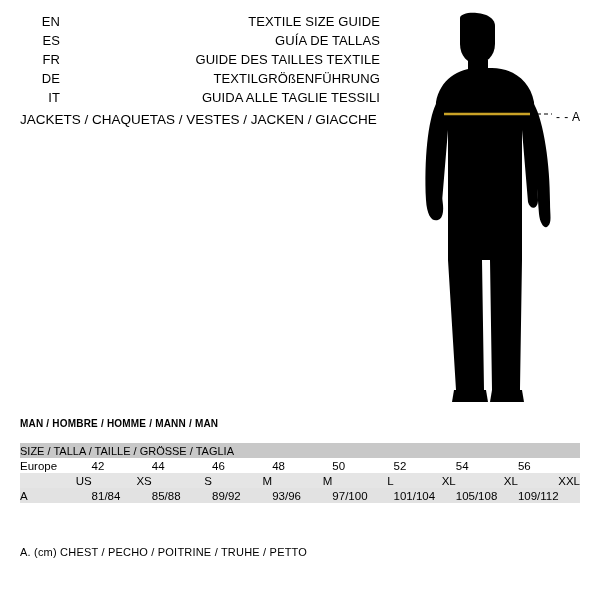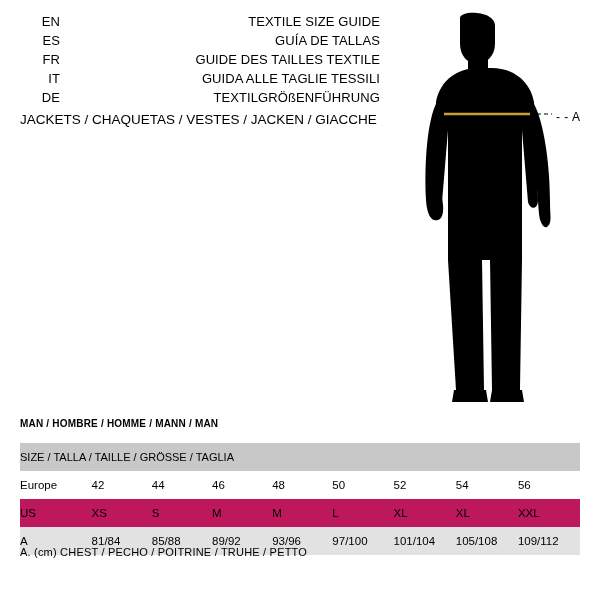--- a/index.html
+++ b/index.html
@@ -90,39 +90,40 @@
   table.size-table {
     position: absolute;
     left: 20px;
     top: 443px;
     width: 560px;
     border-collapse: collapse;
     font-size: 11.5px;
   }
   table.size-table td {
     padding: 0;
-    height: 28px;
+    height: 15px;
     vertical-align: middle;
     white-space: nowrap;
   }
   td.label-col {
     width: 78px;
     padding-left: 2px;
   }
   td.val-col {
     width: 66px;
     text-align: left;
     padding-left: 4px;
   }
   tr.row-head td {
     background: #c8c8c8;
     font-size: 11px;
   }
   tr.row-shade td {
-    background: #be185d;
+    background: #e5e5e5;
+    text-align: right;
   }
   tr.row-plain td {
     background: #ffffff;
   }
   tr.row-last td {
     background: #e2e2e2;
   }
   .footnote {
     position: absolute;
     left: 20px;
@@ -144,26 +145,26 @@
     </div>
     <div class="lang-row">
       <span class="lang-code">ES</span>
       <span class="lang-text">GUÍA DE TALLAS</span>
     </div>
     <div class="lang-row">
       <span class="lang-code">FR</span>
       <span class="lang-text">GUIDE DES TAILLES TEXTILE</span>
     </div>
     <div class="lang-row">
+      <span class="lang-code">DE</span>
+      <span class="lang-text">TEXTILGRÖßENFÜHRUNG</span>
+    </div>
+    <div class="lang-row">
       <span class="lang-code">IT</span>
       <span class="lang-text">GUIDA ALLE TAGLIE TESSILI</span>
-    </div>
-    <div class="lang-row">
-      <span class="lang-code">DE</span>
-      <span class="lang-text">TEXTILGRÖßENFÜHRUNG</span>
     </div>
   </div>
 
   <div class="cat-block">
     <div class="cat-line">JACKETS / CHAQUETAS / VESTES / JACKEN / GIACCHE</div>
   </div>
 
   <div class="figure-wrap">
     <svg width="190" height="400" viewBox="0 0 190 400" xmlns="http://www.w3.org/2000/svg">
 

